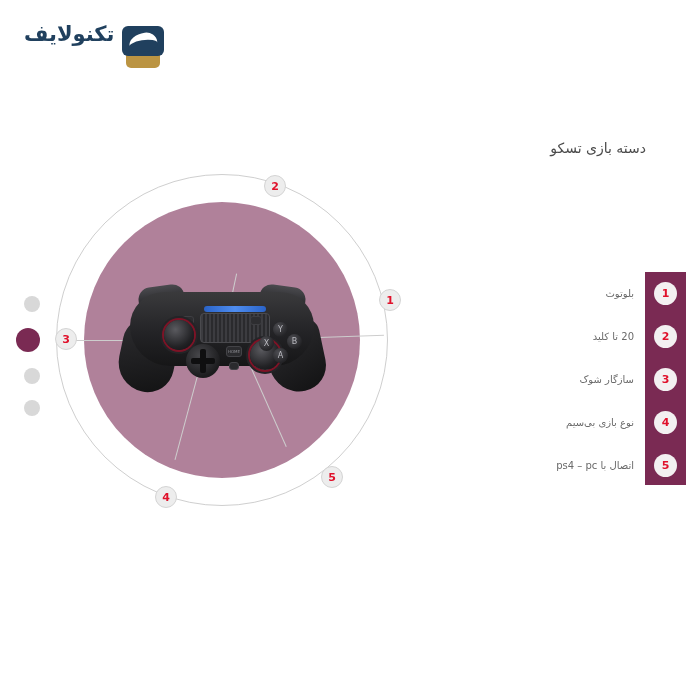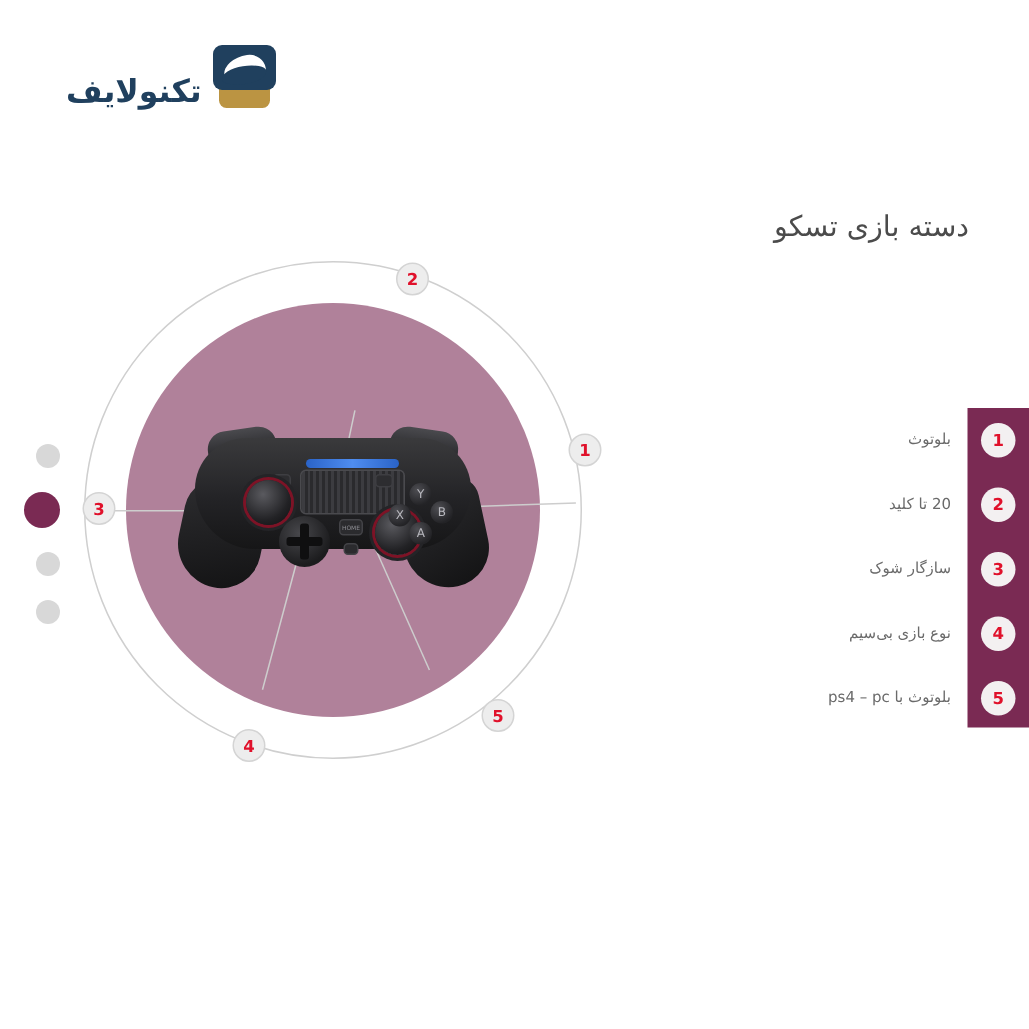--- a/index.html
+++ b/index.html
@@ -6,21 +6,21 @@
   body{
     width:686px;height:686px;
     background:#ffffff;
     font-family:"DejaVu Sans", sans-serif;
     overflow:hidden;position:relative;
   }
   #stage{position:absolute;left:0;top:0;width:686px;height:686px;}
 
   
   #logo{position:absolute;left:24px;top:24px;width:140px;height:48px;
-        display:flex;align-items:flex-end;justify-content:flex-end;direction:rtl;margin-left:20px;}
+        display:flex;align-items:flex-start;justify-content:flex-end;direction:rtl;}
   #logo-mark{position:relative;width:42px;height:44px;flex:0 0 42px;margin-left:0;}
   #logo-mark .gold{position:absolute;left:4px;top:20px;width:34px;height:24px;
         background:#bb9442;border-radius:3px 3px 5px 5px;}
   #logo-mark .navy{position:absolute;left:0px;top:2px;width:42px;height:30px;
         background:#20405e;border-radius:6px;}
   #logo-mark .swoosh{position:absolute;left:7px;top:9px;width:28px;height:16px;
         background:#ffffff;border-radius:60% 40% 55% 45%/70% 65% 35% 30%;
         transform:rotate(-8deg);}
   #logo-mark .swoosh:after{content:"";position:absolute;left:-2px;top:7px;
         width:30px;height:12px;background:#20405e;
@@ -87,21 +87,21 @@
   .turbobtn{position:absolute;left:99px;top:70px;width:10px;height:8px;
         background:#2b2b2e;border:1px solid #434347;border-radius:3px;box-sizing:border-box;}
 
   
   #dots{position:absolute;left:20px;top:296px;width:24px;}
   .dot{width:16px;height:16px;border-radius:50%;background:#d8d8d8;margin:0 auto 16px;}
   .dot.active{width:24px;height:24px;background:#7a2a53;margin-left:-4px;}
 
   
   #title{position:absolute;right:40px;top:140px;direction:rtl;
-        font-size:19px;color:#4b4b4b;white-space:nowrap;margin-left:48px;}
+        font-size:14px;color:#4b4b4b;white-space:nowrap;margin-left:48px;}
   #spec-bar{position:absolute;right:0;top:272px;width:41px;height:213px;
         background:#7a2a53;}
   #spec-list{position:absolute;right:0;top:272px;width:686px;height:213px;}
   .spec-row{position:absolute;right:0;height:43px;width:100%;
         display:flex;align-items:center;justify-content:flex-end;direction:rtl;}
   .spec-num{position:absolute;right:9px;width:23px;height:23px;border-radius:50%;
         background:#f3f0f1;color:#e0112b;font-size:11px;font-weight:bold;
         display:flex;align-items:center;justify-content:center;line-height:1;}
   .spec-label{position:absolute;right:52px;font-size:10px;color:#6a6a6a;
         white-space:nowrap;direction:rtl;}
@@ -182,17 +182,17 @@
     <div class="spec-row" style="top:86px;">
       <div class="spec-num">3</div>
       <div class="spec-label">سازگار شوک</div>
     </div>
     <div class="spec-row" style="top:129px;">
       <div class="spec-num">4</div>
       <div class="spec-label">نوع بازی بی‌سیم</div>
     </div>
     <div class="spec-row" style="top:172px;">
       <div class="spec-num">5</div>
-      <div class="spec-label">بلوتوث با ps4 – pc</div>
+      <div class="spec-label">اتصال با ps4 – pc</div>
     </div>
   </div>
 
 </div>
 
 </body></html>

